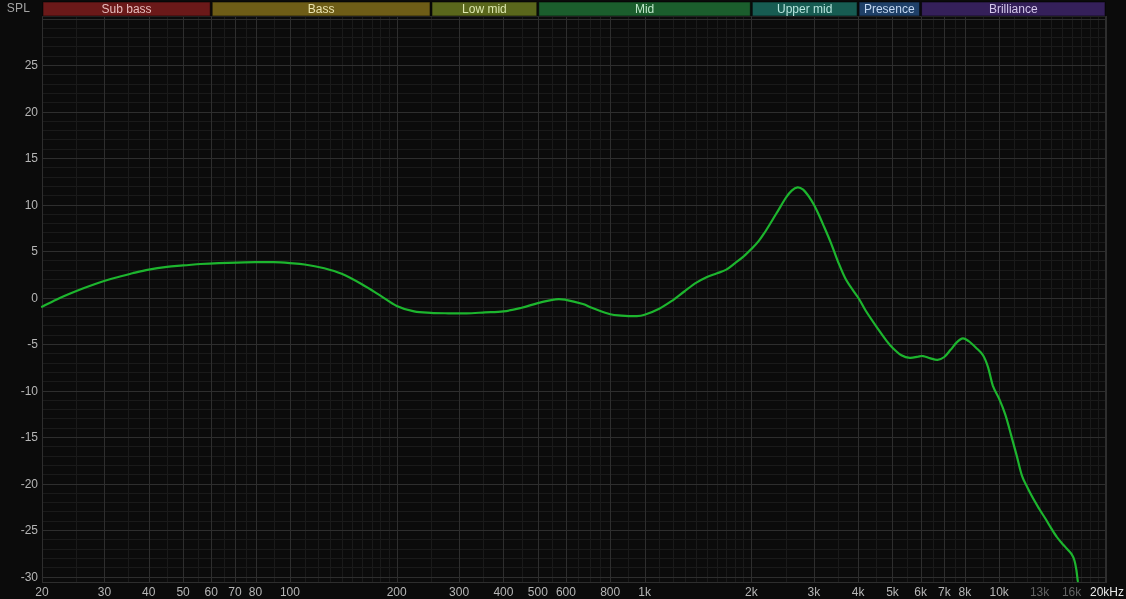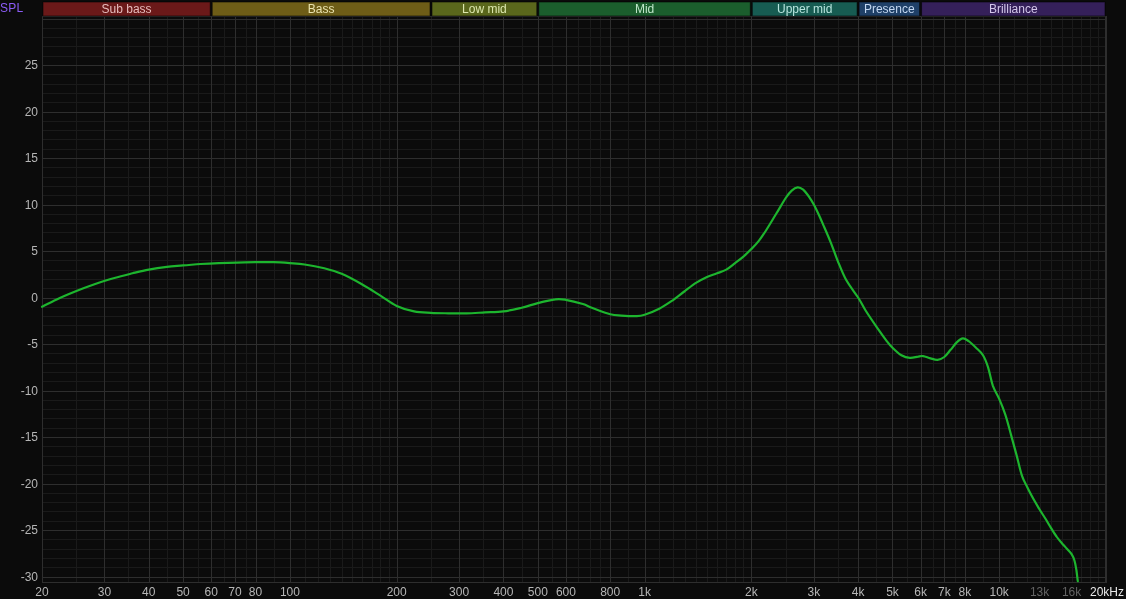--- a/index.html
+++ b/index.html
@@ -1,18 +1,18 @@
 <!DOCTYPE html>
 <html><head>
 <meta charset="utf-8">
 <style>
   html,body{margin:0;padding:0;background:#0b0b0b;}
   .screen{position:relative;width:1126px;height:599px;background:#0b0b0b;overflow:hidden;
           font-family:"Liberation Sans","DejaVu Sans",sans-serif;}
-  .spl{position:absolute;left:0;top:1px;width:37px;text-align:left;font-size:12px;color:#8b5cf6;letter-spacing:.3px;}
+  .spl{position:absolute;left:0;top:1px;width:37px;text-align:center;font-size:12px;color:#a3a3a3;letter-spacing:.3px;}
   svg{position:absolute;left:0;top:0;}
   text{font-family:"Liberation Sans","DejaVu Sans",sans-serif;font-size:12px;}
 </style>
 </head>
 <body>
 
 <div class="screen">
   <span class="spl">SPL</span>
   <svg id="chart" width="1126" height="599" viewBox="0 0 1126 599">
       <g stroke="#1a1a1a" stroke-width="1" shape-rendering="crispEdges">

